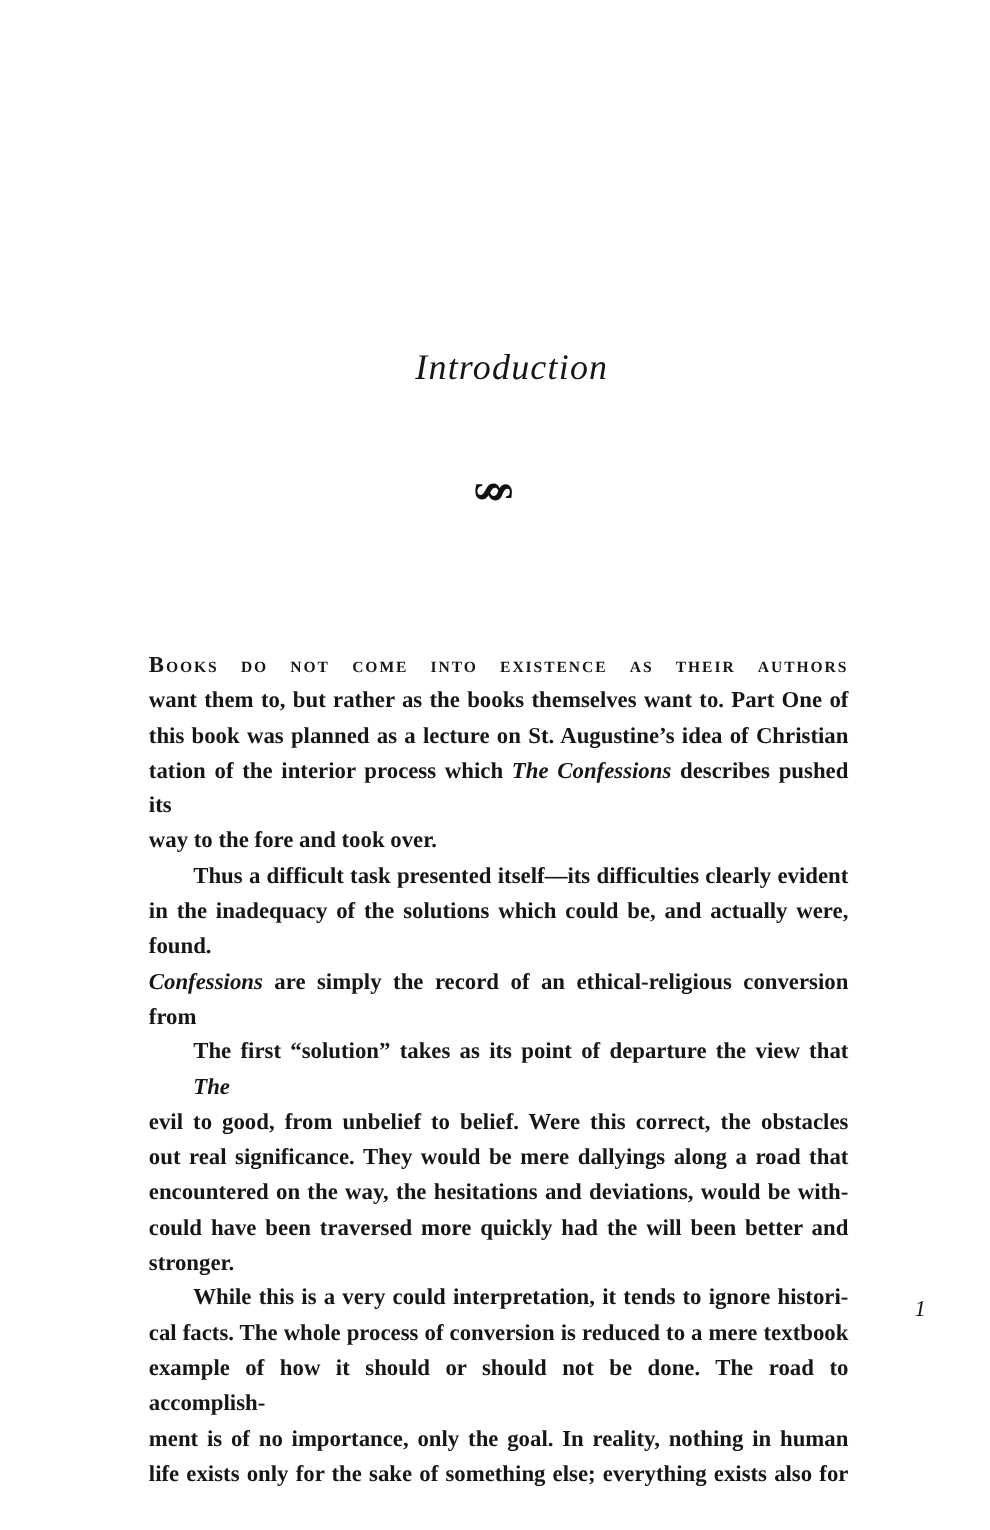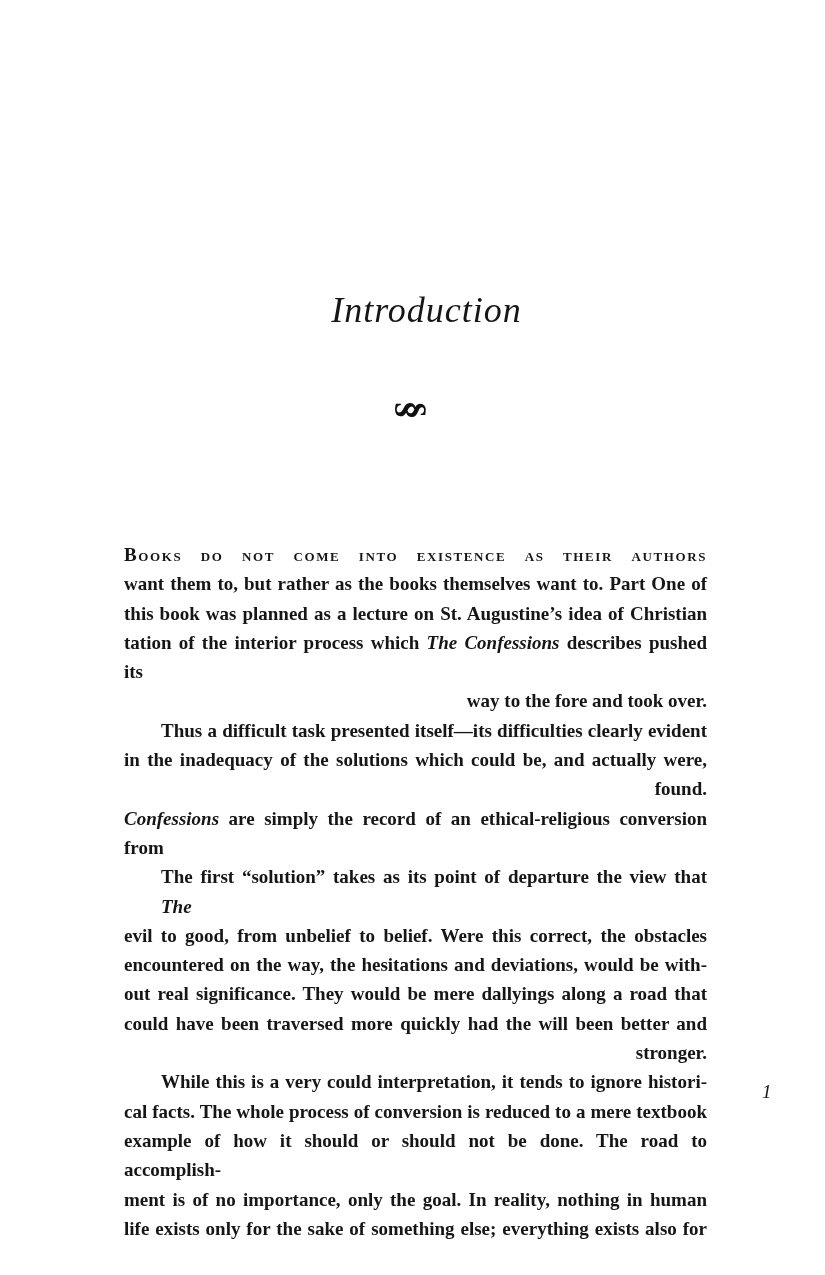--- a/index.html
+++ b/index.html
@@ -17,21 +17,21 @@
     color: #161616;
   }
   .chapter-title {
     position: absolute;
     top: 292px;
     left: 0;
     right: 0;
     text-align: center;
     font-style: italic;
     font-weight: normal;
-    font-size: 36px;
+    font-size: 30px;
     line-height: 1;
     letter-spacing: 1px;
     margin: 0;
     padding-left: 28px;
   }
   .ornament-row {
     position: absolute;
     top: 388px;
     left: 0;
     right: 0;
@@ -49,21 +49,21 @@
   .page-body {
     position: absolute;
     top: 540px;
     left: 124px;
     width: 583px;
     font-size: 19px;
     line-height: 29.3px;
   }
   .para { margin: 0; font-weight: bold; }
   .line {
-    text-align: right;
+    text-align: left;
   }
   .line.j {
     text-align: justify;
     text-align-last: justify;
   }
   .line.ind { padding-left: 37px; }
   .line.opening {
     letter-spacing: 1.6px;
     word-spacing: 3px;
   }
@@ -98,22 +98,22 @@
       </div>
       <div class="para">
         <div class="line j ind"><span>Thus a difficult task presented itself—its difficulties clearly evident</span></div>
         <div class="line j"><span>in the inadequacy of the solutions which could be, and actually were,</span></div>
         <div class="line"><span>found.</span></div>
       </div>
       <div class="para">
         <div class="line j"><span class="it">Confessions</span><span> are simply the record of an ethical-religious conversion from</span></div>
         <div class="line j ind"><span>The first “solution” takes as its point of departure the view that </span><span class="it">The</span></div>
         <div class="line j"><span>evil to good, from unbelief to belief. Were this correct, the obstacles</span></div>
+        <div class="line j"><span>out real significance. They would be mere dallyings along a road that</span></div>
         <div class="line j"><span>encountered on the way, the hesitations and deviations, would be with-</span></div>
-        <div class="line j"><span>out real significance. They would be mere dallyings along a road that</span></div>
         <div class="line j"><span>could have been traversed more quickly had the will been better and</span></div>
         <div class="line"><span>stronger.</span></div>
       </div>
       <div class="para">
         <div class="line j ind"><span>While this is a very could interpretation, it tends to ignore histori-</span></div>
         <div class="line j"><span>cal facts. The whole process of conversion is reduced to a mere textbook</span></div>
         <div class="line j"><span>example of how it should or should not be done. The road to accomplish-</span></div>
         <div class="line j"><span>ment is of no importance, only the goal. In reality, nothing in human</span></div>
         <div class="line j"><span>life exists only for the sake of something else; everything exists also for</span></div>
       </div>

